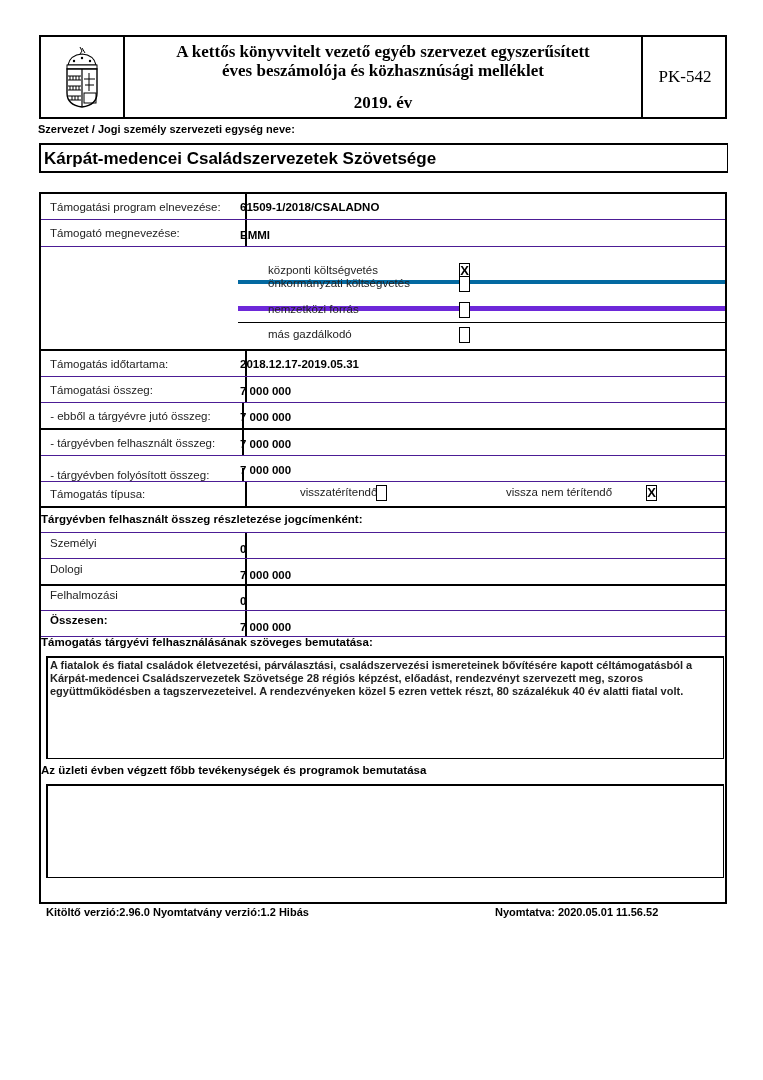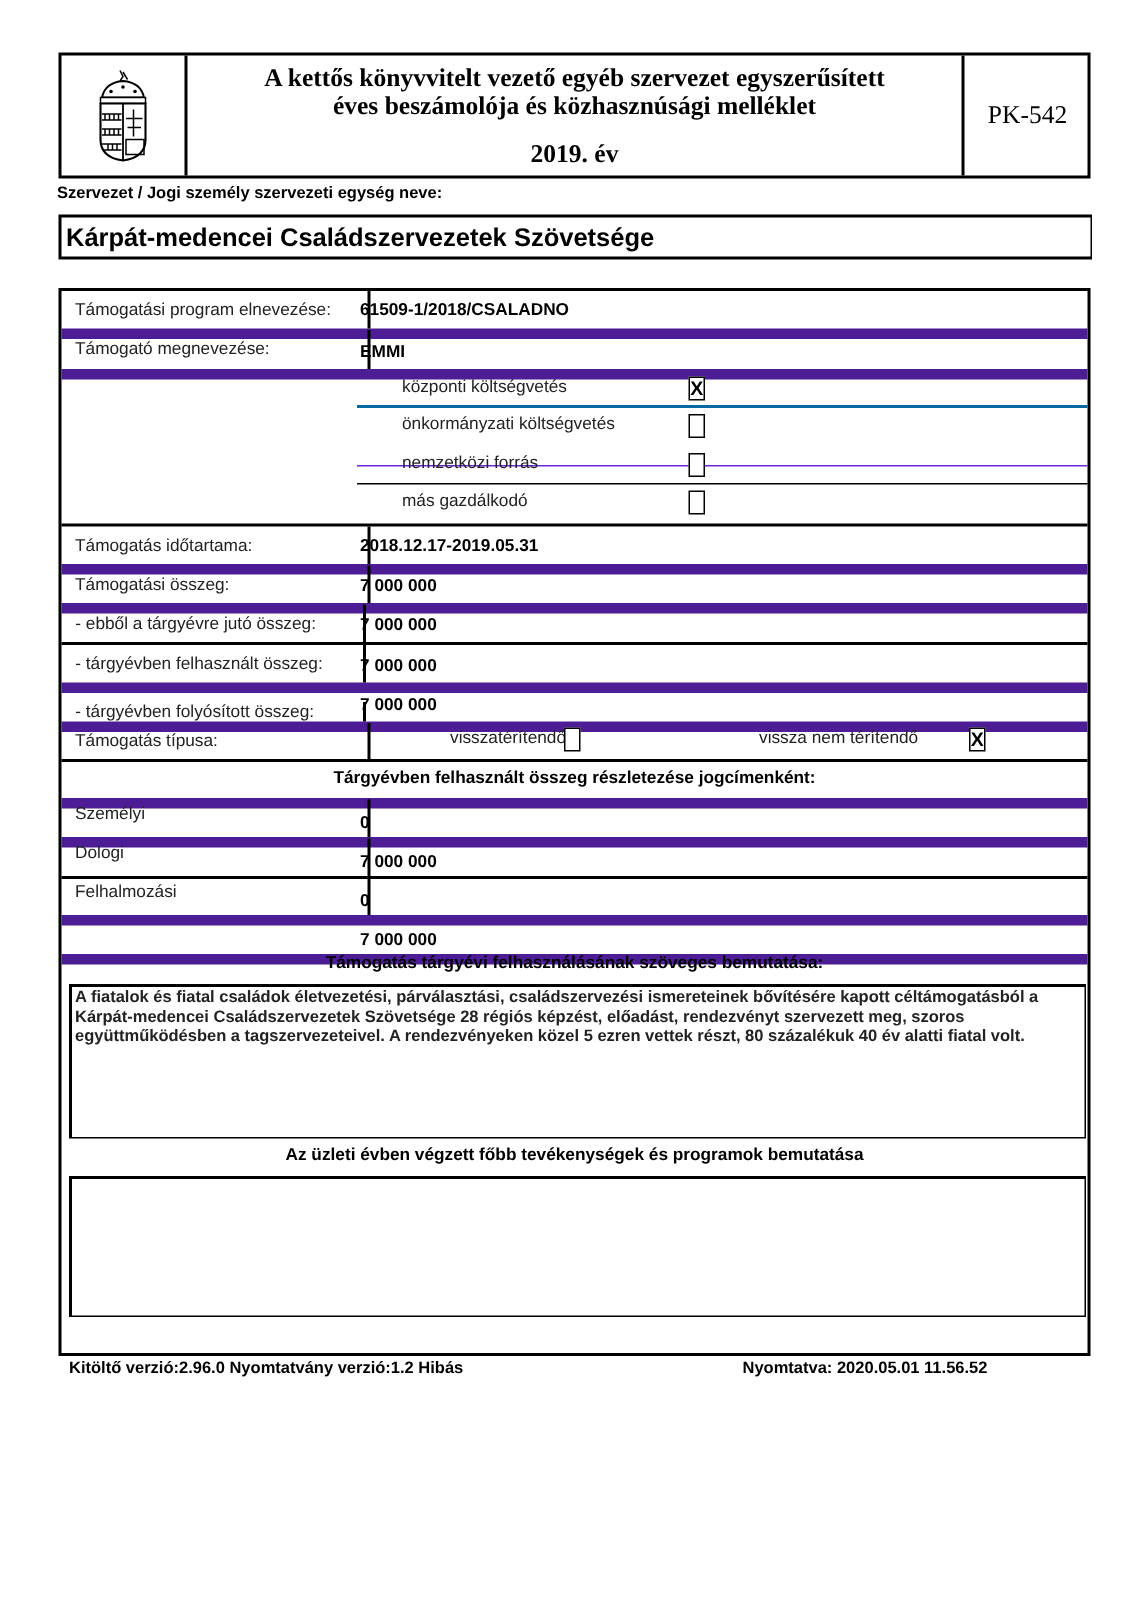--- a/index.html
+++ b/index.html
@@ -10,29 +10,29 @@
   .logo-cell { left:0; top:0; width:84px; height:80px; border-right:2px solid #000; display:flex; align-items:center; justify-content:center; }
   .title-cell { left:84px; top:0; width:518px; height:80px; border-right:2px solid #000; font-family:"Liberation Serif", "DejaVu Serif", serif; font-weight:bold; font-size:17px; text-align:center; line-height:19px; }
   .title-cell .t1 { position:absolute; left:0; right:0; top:5px; }
   .title-cell .t2 { position:absolute; left:0; right:0; top:24px; }
   .title-cell .yr { position:absolute; left:0; right:0; top:56px; }
   .code-cell { left:604px; top:0; width:80px; height:80px; display:flex; align-items:center; justify-content:center; font-family:"Liberation Serif", "DejaVu Serif", serif; font-size:17px; }
   .org-label { left:38px; top:123px; font-size:11px; font-weight:bold; }
   .org-box { left:39px; top:143px; width:689px; height:30px; border:2px solid #000; border-right-width:1px; font-size:17px; font-weight:bold; padding-left:3px; line-height:28px; }
   
   .main { left:39px; top:192px; width:688px; height:712px; border:2px solid #000; }
-  .row { position:absolute; left:0; right:0; border-bottom:7px solid #4c1d95; }
+  .row { position:absolute; left:0; right:0; border-bottom:1px solid #4c1d95; }
   .row.thick { border-bottom:2px solid #000; }
   .lbl { position:absolute; left:0; width:195px; top:0; bottom:0; border-right:2px solid #000; font-size:11.5px; color:#222; padding-left:9px; display:flex; align-items:center; }
   .val { position:absolute; left:197px; right:0; top:0; bottom:0; font-size:11.5px; font-weight:bold; padding-left:2px; display:flex; align-items:center; }
   .sub-lbl { position:absolute; left:230px; font-size:11.5px; color:#222; }
   .cb { position:absolute; width:11px; height:16px; border:1.5px solid #000; box-sizing:border-box; background:#fff; }
   .cb.checked { background:#fff; }
   .cb.checked::after { content:"X"; position:absolute; left:0; right:0; top:-1px; text-align:center; font-weight:bold; font-size:13px; font-family:"Liberation Sans", sans-serif; }
-  .section-title { position:absolute; left:0; right:0; text-align:center; font-size:11.5px; font-weight:bold; }
+  .section-title { position:absolute; left:0; right:0; font-size:11.5px; font-weight:bold; }
   .textbox { position:absolute; box-sizing:border-box; border:1px solid #000; border-top-width:2px; border-left-width:2px; }
   .textbox .txt { font-size:11px; font-weight:bold; color:#222; line-height:13px; padding:1px 2px; }
   .footer { top:906px; font-size:11px; font-weight:bold; }
 </style>
 </head>
 <body>
 
 <div class="abs hdr">
   <div class="abs logo-cell">
     <svg width="36" height="64" viewBox="0 0 36 64">
@@ -86,25 +86,25 @@
     <div class="lbl">Támogatási program elnevezése:</div>
     <div class="val">61509-1/2018/CSALADNO</div>
   </div>
 
   <div class="row" style="top:26px;height:26px;">
     <div class="lbl">Támogató megnevezése:</div>
     <div class="val" style="padding-top:3px;">EMMI</div>
   </div>
 
   <div class="row thick" style="top:53px;height:102px;">
-    <div class="abs" style="left:197px;right:0;top:0;height:25px;border-bottom:2px solid #0369a1;">
+    <div class="abs" style="left:197px;right:0;top:12px;height:25px;border-bottom:4px solid #0369a1;">
       <span class="sub-lbl" style="left:30px;top:5px;">központi költségvetés</span>
       <span class="cb checked" style="left:221px;top:4px;"></span>
     </div>
-    <div class="abs" style="left:197px;right:0;top:25px;height:39px;border-bottom:1px solid #6d28d9;">
+    <div class="abs" style="left:197px;right:0;top:25px;height:39px;border-bottom:5px solid #6d28d9;">
       <span class="sub-lbl" style="left:30px;top:5px;">önkormányzati költségvetés</span>
       <span class="cb" style="left:221px;top:4px;"></span>
     </div>
     <div class="abs" style="left:197px;right:0;top:51px;height:25px;border-bottom:1px solid #000;">
       <span class="sub-lbl" style="left:30px;top:5px;">nemzetközi forrás</span>
       <span class="cb" style="left:221px;top:4px;"></span>
     </div>
     <div class="abs" style="left:197px;right:0;top:76px;height:25px;">
       <span class="sub-lbl" style="left:30px;top:5px;">más gazdálkodó</span>
       <span class="cb" style="left:221px;top:4px;"></span>
@@ -153,20 +153,21 @@
   </div>
   <div class="row thick" style="top:365px;height:25px;">
     <div class="lbl" style="align-items:flex-start;padding-top:4px;">Dologi</div>
     <div class="val" style="padding-top:6px;">7 000 000</div>
   </div>
   <div class="row" style="top:392px;height:24px;">
     <div class="lbl" style="align-items:flex-start;padding-top:3px;">Felhalmozási</div>
     <div class="val" style="padding-top:6px;">0</div>
   </div>
   <div class="row" style="top:417px;height:25px;">
+    <div class="lbl" style="align-items:flex-start;padding-top:3px;font-weight:bold;color:#000;">Összesen:</div>
     <div class="val" style="padding-top:6px;">7 000 000</div>
   </div>
 
   <div class="section-title" style="top:442px;">Támogatás tárgyévi felhasználásának szöveges bemutatása:</div>
   <div class="textbox" style="left:5px;top:462px;width:678px;height:103px;">
     <div class="txt">A fiatalok és fiatal családok életvezetési, párválasztási, családszervezési ismereteinek bővítésére kapott céltámogatásból a Kárpát-medencei Családszervezetek Szövetsége 28 régiós képzést, előadást, rendezvényt szervezett meg, szoros együttműködésben a tagszervezeteivel. A rendezvényeken közel 5 ezren vettek részt, 80 százalékuk 40 év alatti fiatal volt.</div>
   </div>
 
   <div class="section-title" style="top:570px;">Az üzleti évben végzett főbb tevékenységek és programok bemutatása</div>
   <div class="textbox" style="left:5px;top:590px;width:678px;height:94px;">

